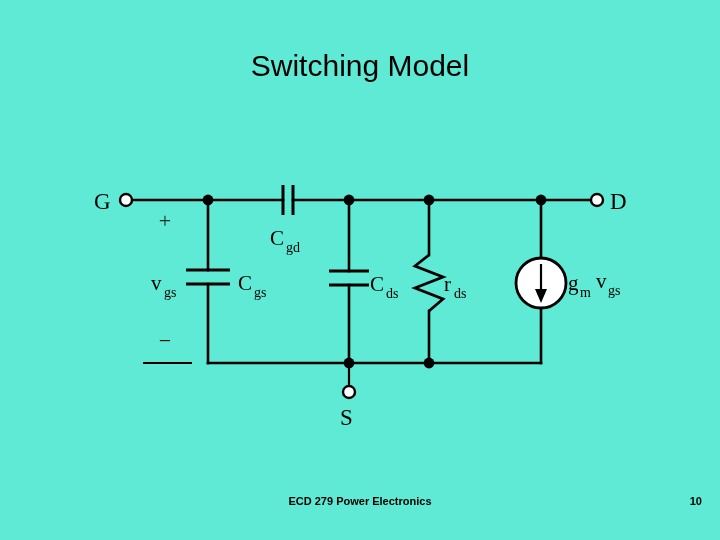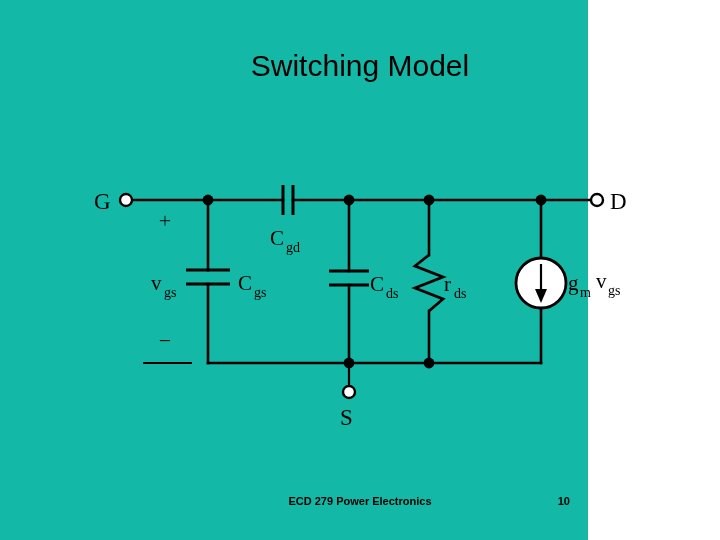--- a/index.html
+++ b/index.html
@@ -12,23 +12,23 @@
     width: 720px;
     height: 540px;
     position: relative;
     overflow: hidden;
     font-family: "Liberation Sans", sans-serif;
     color: #000000;
   }
   #slide {
     position: absolute;
     left: 0; top: 0;
-    width: 588px;
+    width: 720px;
     height: 540px;
-    background: #14b8a6;
+    background: #5eead4;
   }
   
   #slide-title {
     position: absolute;
     left: 0;
     top: 48px;
     width: 720px;
     text-align: center;
     font-family: "Liberation Sans", sans-serif;
     font-size: 30px;

